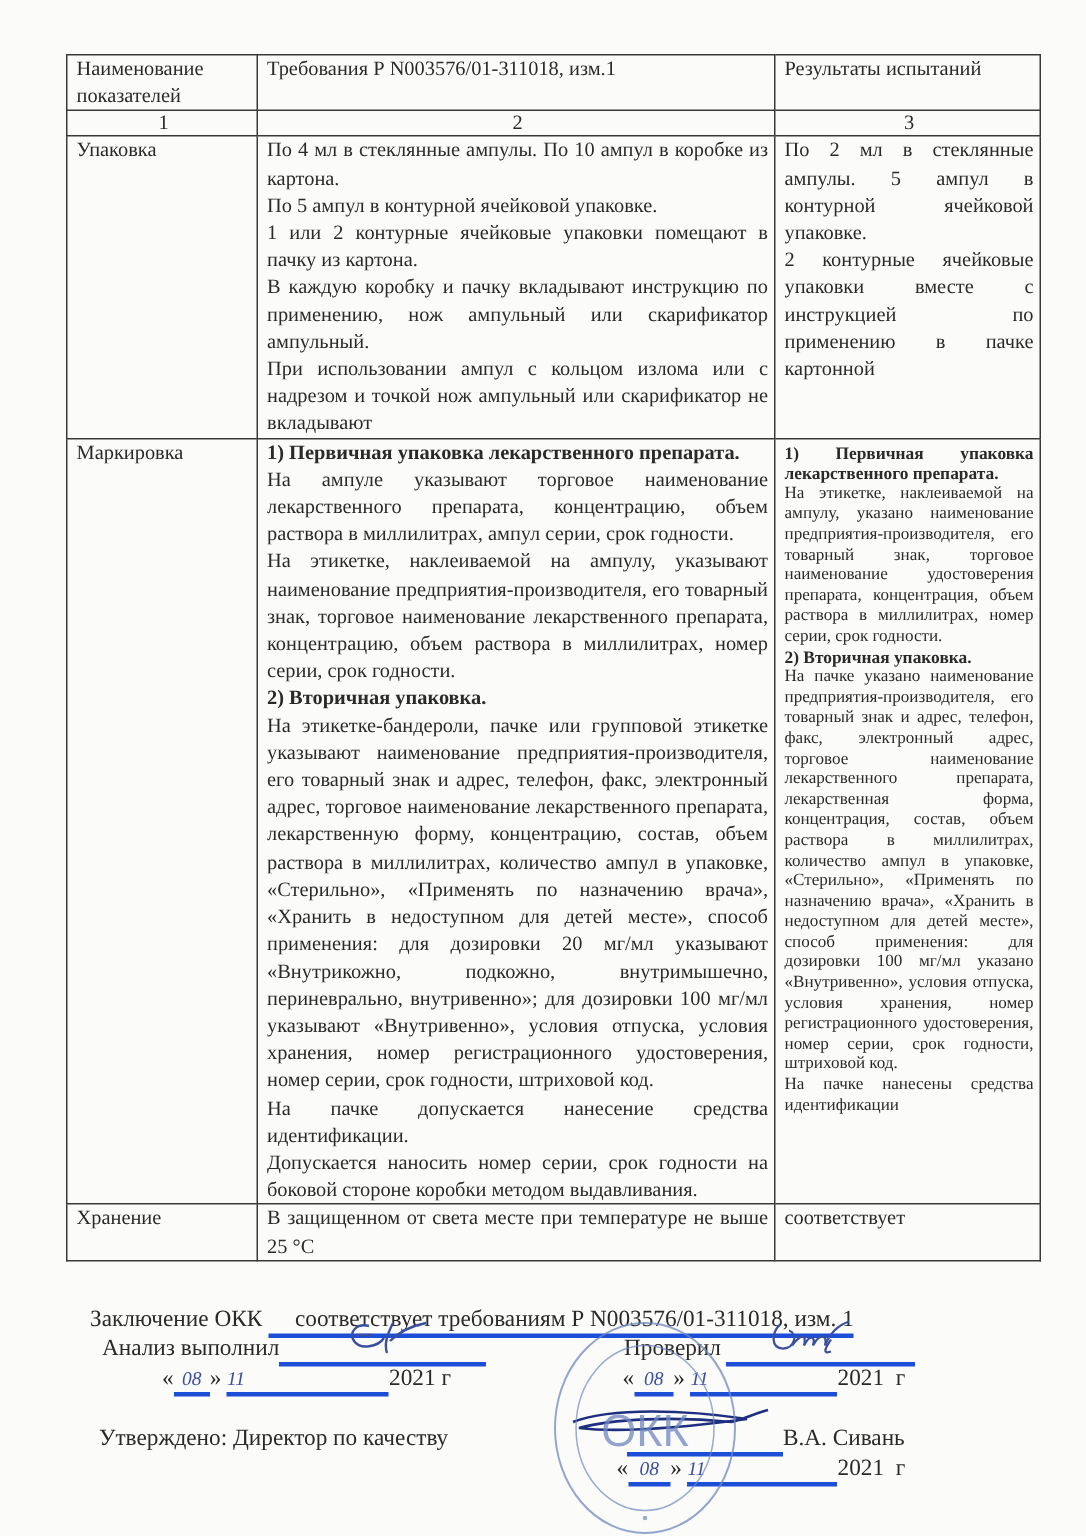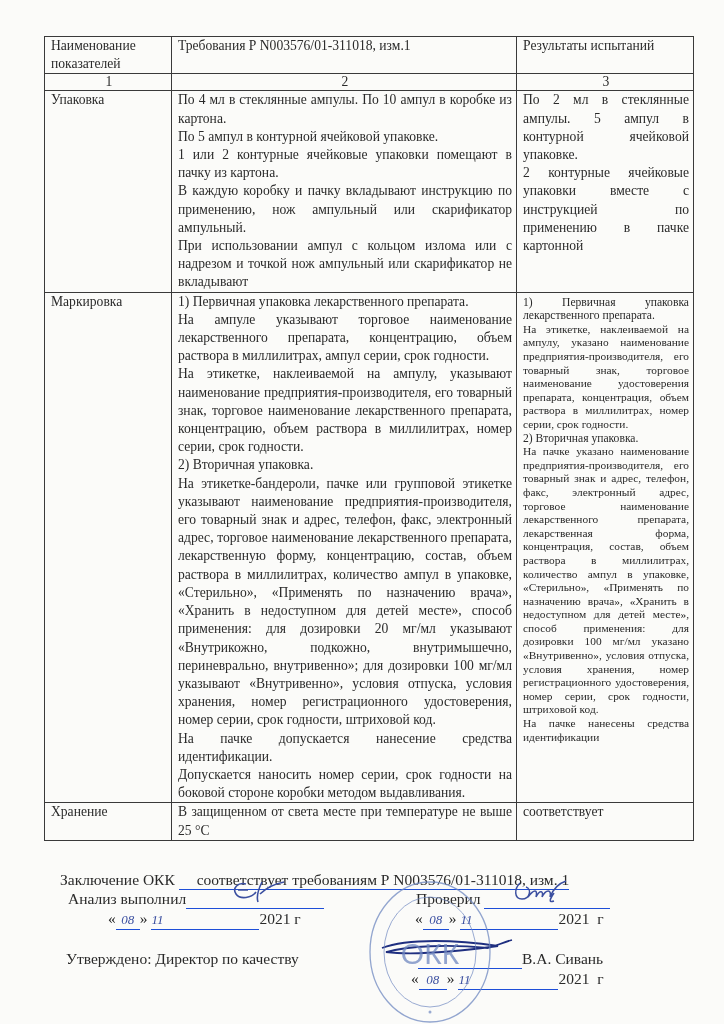--- a/index.html
+++ b/index.html
@@ -13,27 +13,27 @@
       border-collapse: collapse; table-layout: fixed;
       font-size: 13.6px; line-height: 18.2px;
     }
     table.spec td {
       border: 1px solid #3a3a3a; vertical-align: top; padding: 0 4px 0 6px;
     }
     col.c1 { width: 127px; } col.c2 { width: 345px; } col.c3 { width: 177px; }
     td.num { text-align: center; padding: 0; line-height: 16px; }
     .just { text-align: justify; }
     .p { margin: 0; }
-    .b { font-weight: normal; }
+    .b { font-weight: bold; }
     .small { font-size: 11.4px; line-height: 13.6px; padding-left: 5px; padding-right: 3px; }
     .small .b { font-size: 11.6px; }
     sub { font-size: 8px; vertical-align: -2px; line-height: 0; }
     .footer { position: absolute; left: 0; top: 0; width: 724px; font-size: 15.5px; line-height: 18px; }
     .line { position: absolute; white-space: nowrap; }
-    .ul { display: inline-block; border-bottom: 1px solid #1d4ed8; vertical-align: baseline; }
+    .ul { display: inline-block; border-bottom: 3px solid #1d4ed8; vertical-align: baseline; }
     .sig { position: absolute; }
     .stamp { position: absolute; left: 368px; top: 880px; width: 124px; height: 145px; }
   </style>
 </head>
 <body>
 
 <div class="page">
 
   <table class="spec">
     <colgroup>

